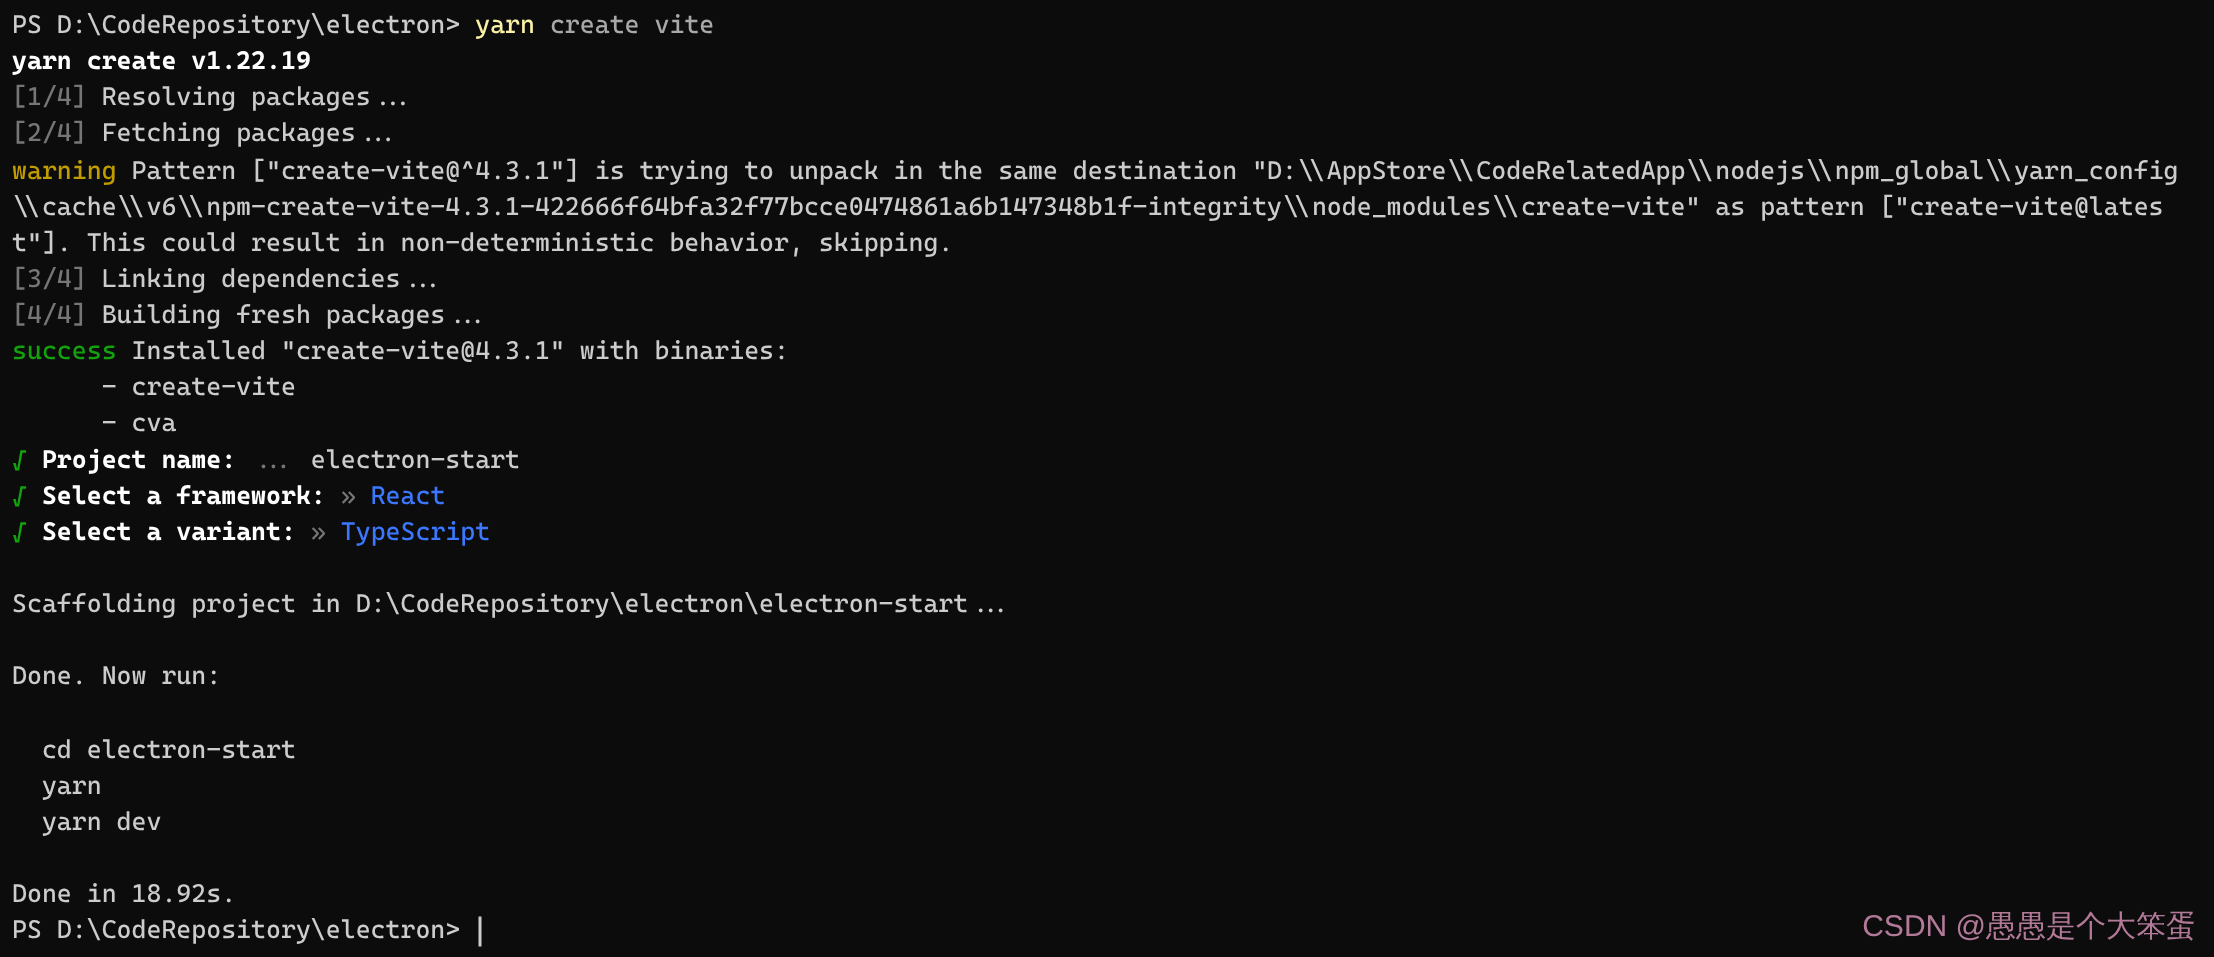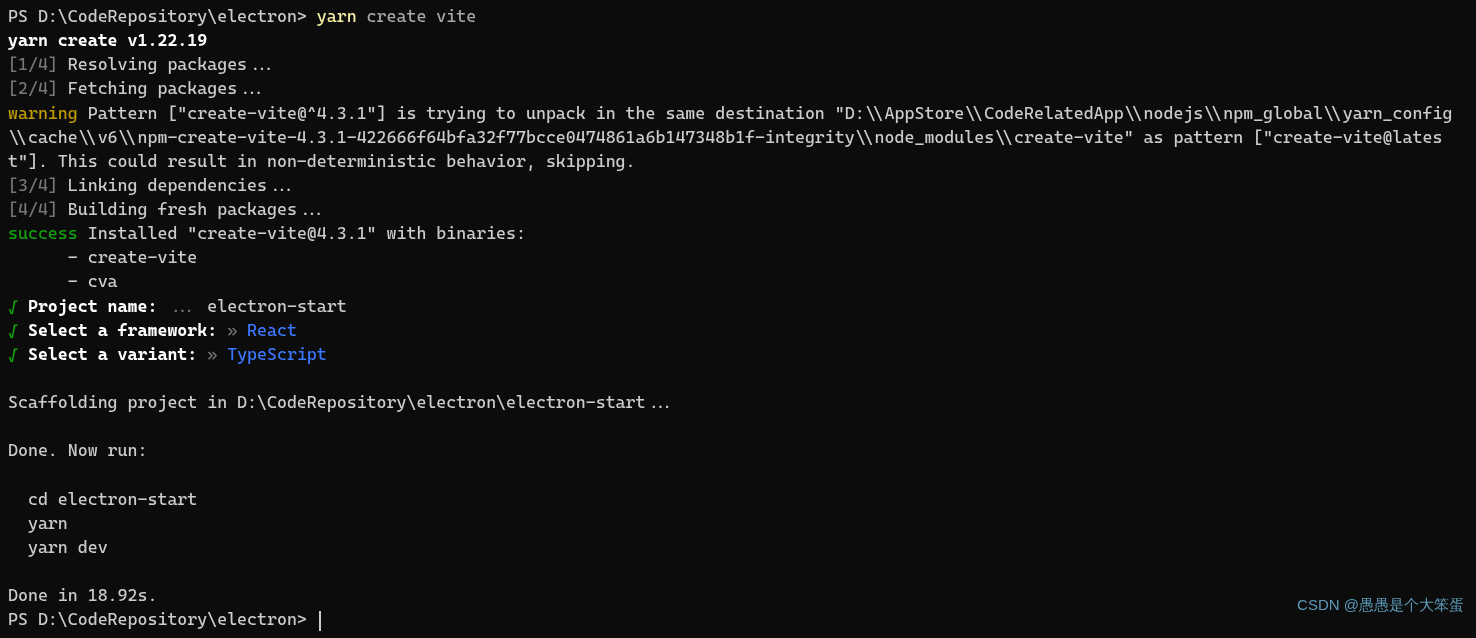--- a/index.html
+++ b/index.html
@@ -38,24 +38,24 @@
     .cursor {
       display: inline-block;
       width: 2px;
       height: 20px;
       background: #cccccc;
       vertical-align: middle;
       margin-left: 2px;
     }
     .watermark {
       position: absolute;
-      bottom: 23px;
+      bottom: 6px;
       right: 12px;
-      color: #7dd3fc;
-      font-size: 15px;
+      color: #f9a8d4;
+      font-size: 20px;
       font-family: sans-serif;
       opacity: 0.7;
     }
   </style>
 </head>
 <body>
 
 <div class="terminal-content"><span class="prompt-path">PS D:\CodeRepository\electron&gt; </span><span class="cmd-yellow">yarn</span><span class="cmd-gray"> create vite</span>
 <span class="white-bold">yarn create v1.22.19</span>
 <span class="dim">[1/4]</span><span> Resolving packages...</span>

